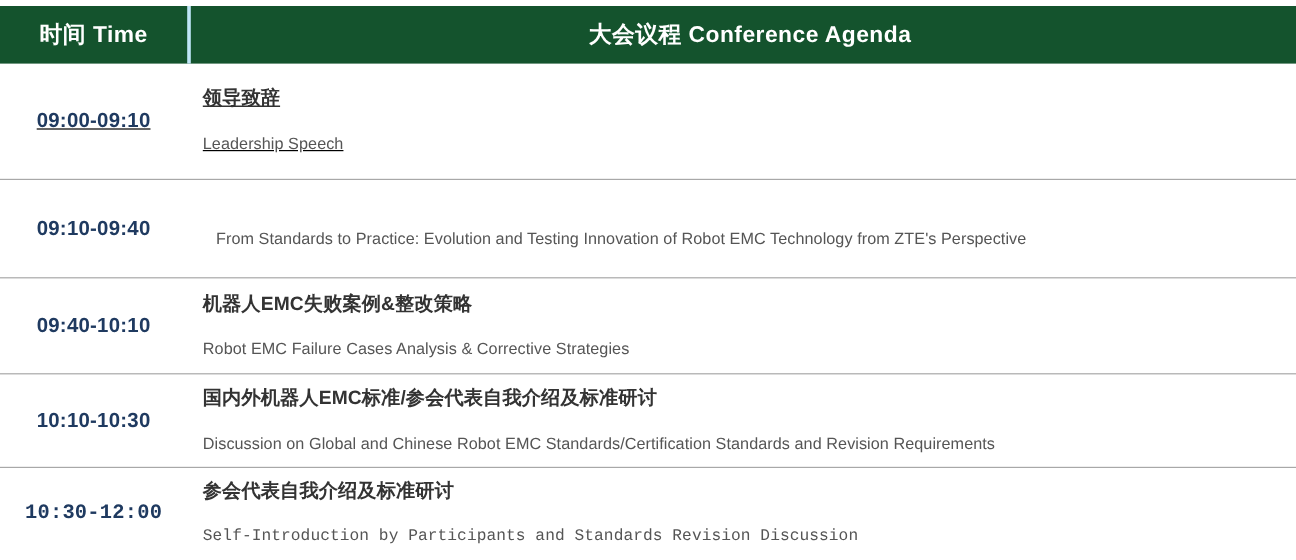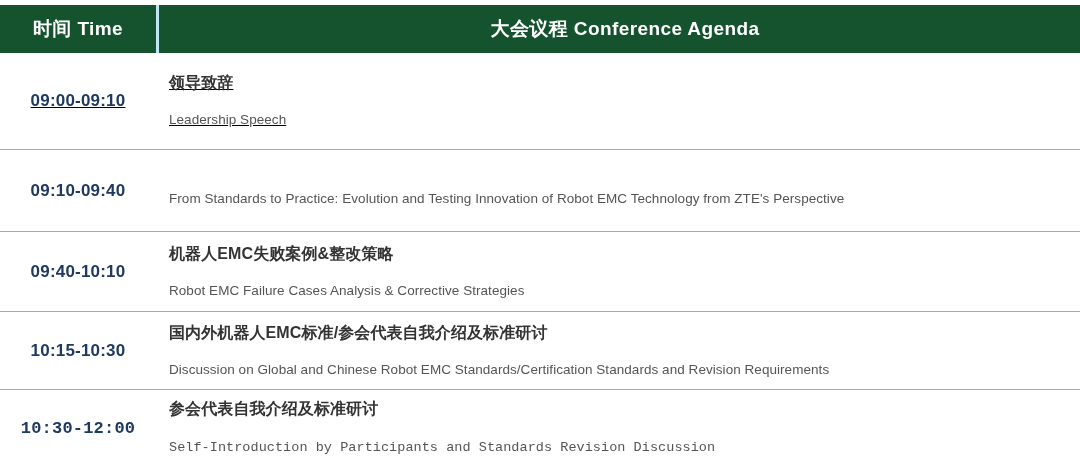--- a/index.html
+++ b/index.html
@@ -75,21 +75,21 @@
     align-items: center;
     box-sizing: border-box;
     width: 1080px;
     border-bottom: 1px solid #a8a8a8;
   }
   .agenda-row:last-child {
     border-bottom: none;
     font-family: Liberation Mono, monospace;
   }
   .agenda-row.r0 { height: 97px; text-decoration: underline; }
-  .agenda-row.r1 { height: 82px; }
+  .agenda-row.r1 { height: 82px; gap: 11px; }
   .agenda-row.r2 { height: 80px; }
   .agenda-row.r3 { height: 78px; }
   .agenda-row.r4 { height: 77px; }
 
   .cell-time {
     flex: 0 0 156px;
     width: 156px;
     display: flex;
     align-items: center;
     justify-content: center;
@@ -164,21 +164,21 @@
         <span>09:40-10:10</span>
       </div>
       <div class="cell-topic">
         <div class="topic-zh">机器人EMC失败案例&amp;整改策略</div>
         <div class="topic-en">Robot EMC Failure Cases Analysis &amp; Corrective Strategies</div>
       </div>
     </div>
 
     <div class="agenda-row r3">
       <div class="cell-time">
-        <span>10:15-10:30</span>
+        <span>10:10-10:30</span>
       </div>
       <div class="cell-topic">
         <div class="topic-zh">国内外机器人EMC标准/参会代表自我介绍及标准研讨</div>
         <div class="topic-en">Discussion on Global and Chinese Robot EMC Standards/Certification Standards and Revision Requirements</div>
       </div>
     </div>
 
     <div class="agenda-row r4">
       <div class="cell-time">
         <span>10:30-12:00</span>

